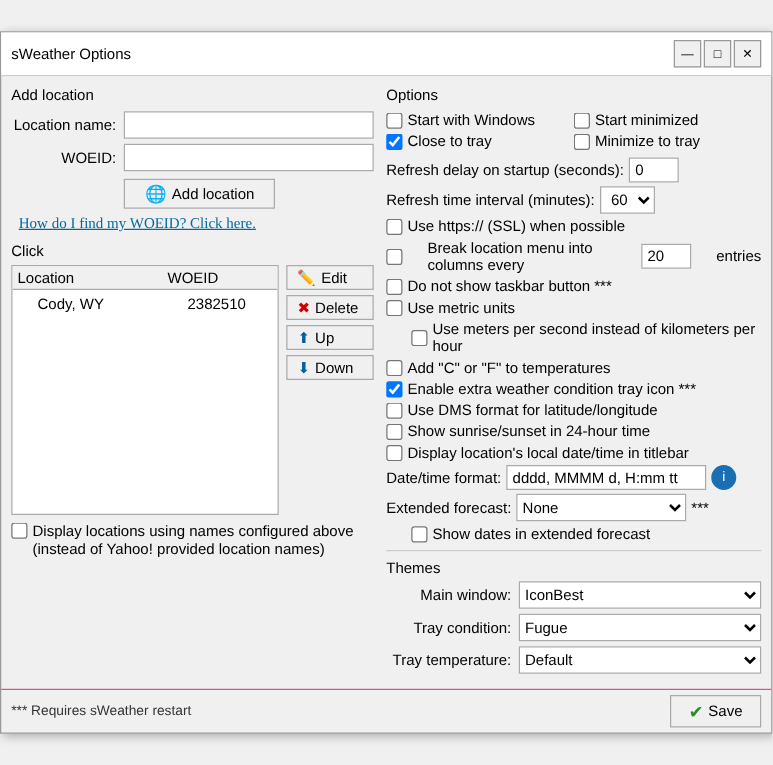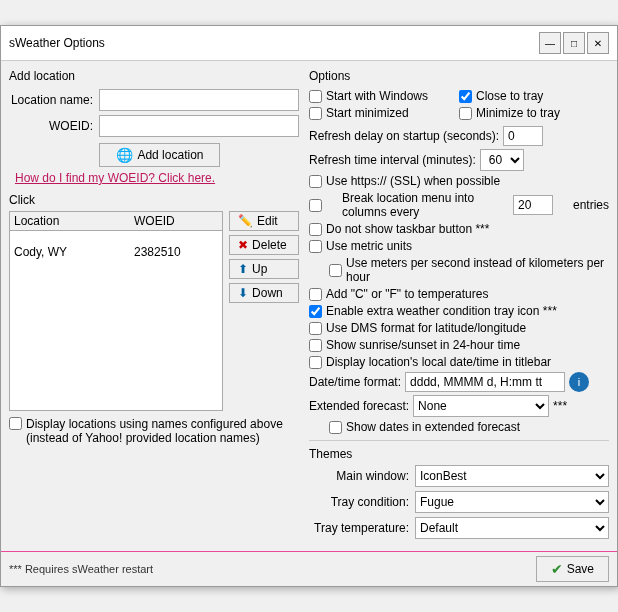--- a/index.html
+++ b/index.html
@@ -77,48 +77,50 @@
       margin: 6px 0 4px 90px;
       padding: 3px 16px;
       border: 1px solid #aaa;
       background: #f0f0f0;
       cursor: pointer;
       font-size: 12px;
     }
     .globe-icon { color: #1a6fb3; font-size: 14px; }
 
     .help-link {
-      color: #be185d;
+      color: #0369a1;
       text-decoration: underline;
       cursor: pointer;
       font-size: 12px;
       margin-left: 6px;
       display: block;
       margin-bottom: 8px;
+      font-family: Liberation Serif, serif;
     }
 
     .woeid-section-label { font-size: 12px; margin-bottom: 4px; }
     .woeid-list {
       border: 1px solid #aaa;
       background: white;
       height: 200px;
       overflow-y: auto;
     }
     .woeid-list-header {
       display: flex;
       padding: 2px 4px;
       background: #f0f0f0;
       border-bottom: 1px solid #aaa;
     }
     .woeid-col-location { width: 120px; font-size: 12px; }
     .woeid-col-id { font-size: 12px; }
     .woeid-list-row {
       display: flex;
-      padding: 14px 4px;
-      cursor: pointer;
+      padding: 4px 4px;
+      cursor: pointer;
+      margin-left: 16px;
     }
 
     .list-with-buttons {
       display: flex;
       gap: 6px;
     }
     .list-buttons {
       display: flex;
       flex-direction: column;
       gap: 4px;
@@ -373,26 +375,26 @@
 
     <div class="right-panel">
       <div class="options-label">Options</div>
 
       <div class="two-col-checks">
         <div class="checkbox-row">
           <input type="checkbox" style="">
           <span>Start with Windows</span>
         </div>
         <div class="checkbox-row">
+          <input type="checkbox" style="">
+          <span>Start minimized</span>
+        </div>
+        <div class="checkbox-row">
           <input type="checkbox" checked="" style="">
           <span>Close to tray</span>
-        </div>
-        <div class="checkbox-row">
-          <input type="checkbox" style="">
-          <span>Start minimized</span>
         </div>
         <div class="checkbox-row">
           <input type="checkbox" style="">
           <span>Minimize to tray</span>
         </div>
       </div>
 
       <div class="inline-row">
         <span>Refresh delay on startup (seconds):</span>
         <input class="small-input" type="text" value="0" style="">

